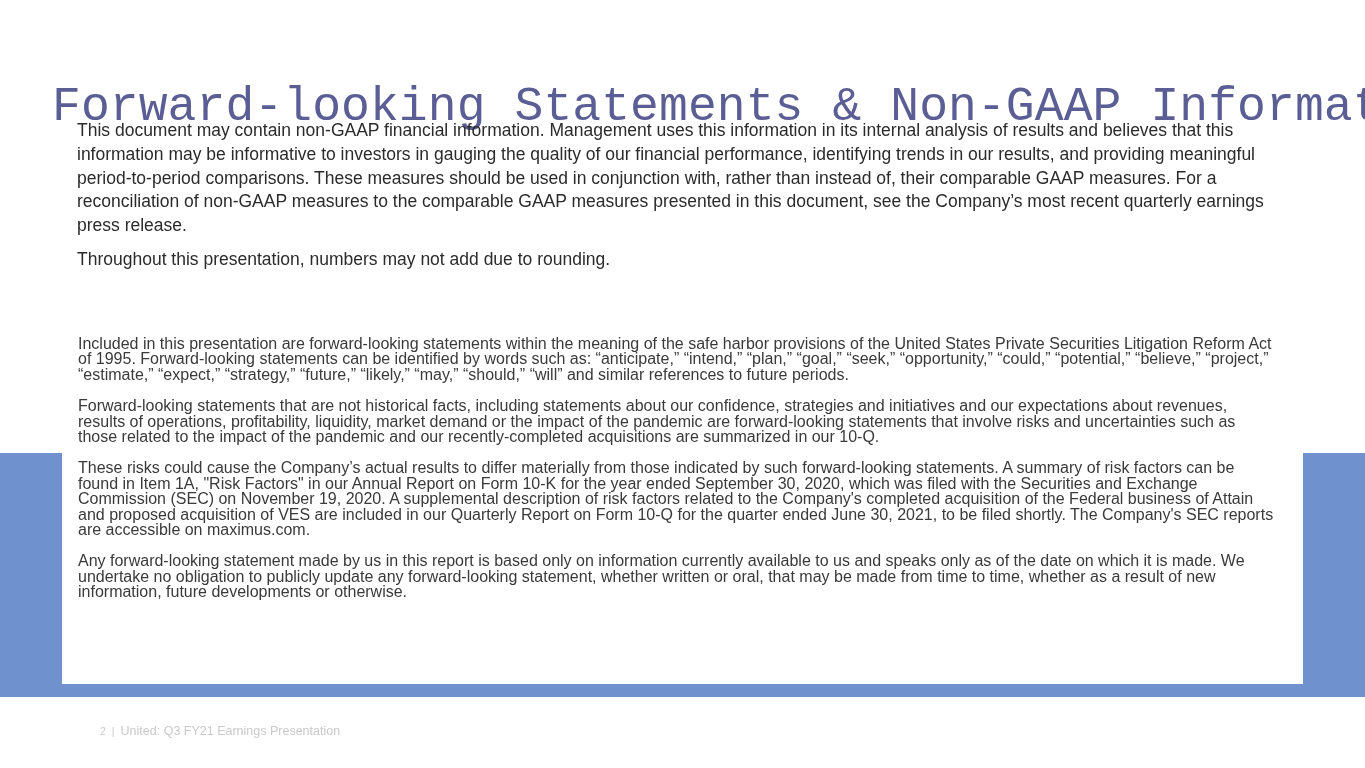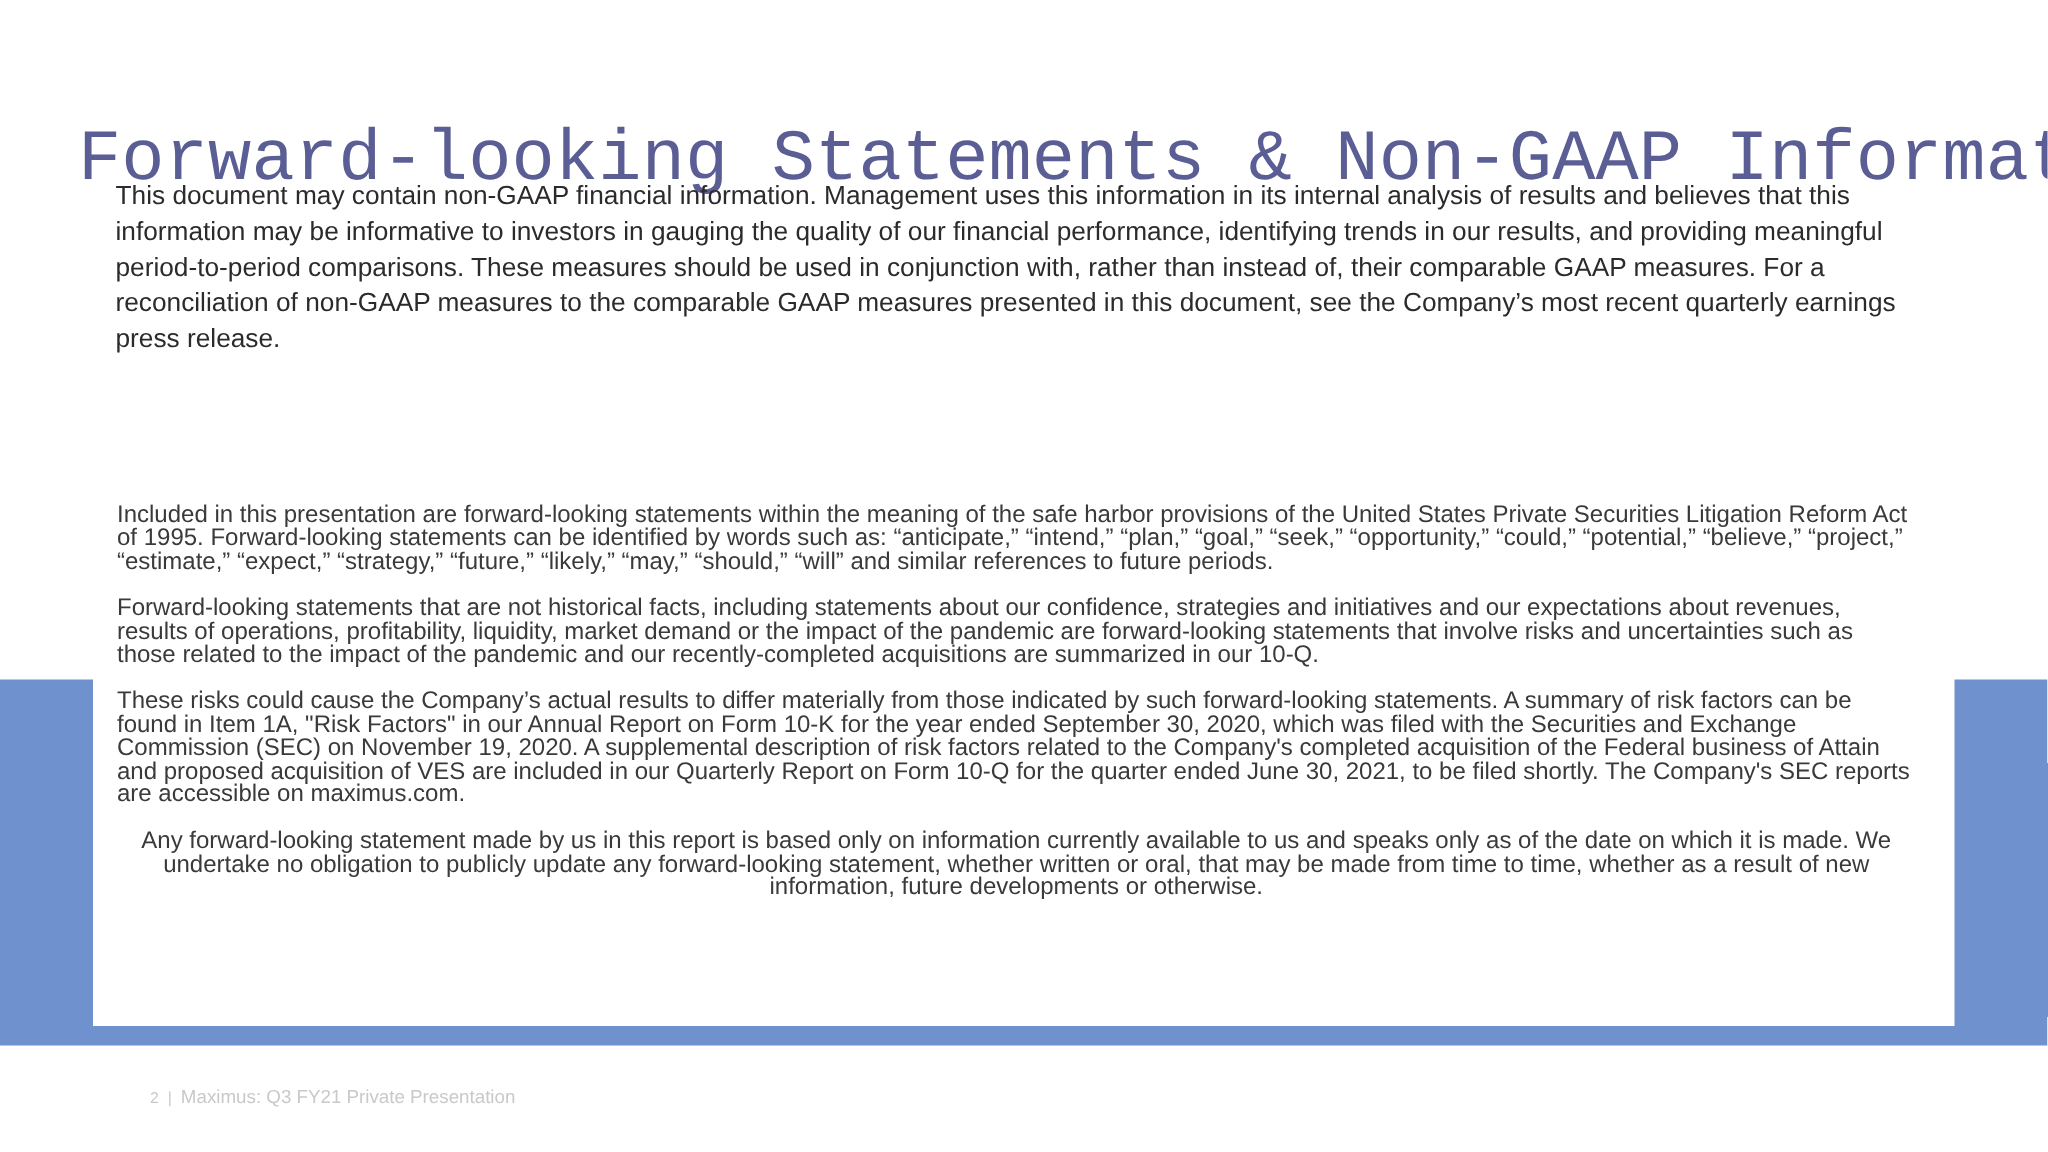--- a/index.html
+++ b/index.html
@@ -84,21 +84,20 @@
 
   .fine-para {
     color: #3a3a3a;
     font-size: 16px;
     line-height: 15.4px;
     margin: 0 0 16px 0;
     text-align: left;
   }
   .fine-para:last-child {
     margin-bottom: 0;
-    text-align: center;
   }
 
   
   .footer {
     position: absolute;
     left: 100px;
     top: 724px;
     z-index: 4;
     display: flex;
     align-items: baseline;
@@ -122,26 +121,27 @@
 <body>
 
 <div class="blue-band"></div>
 
 <div class="content-card"></div>
 
 <h1 class="slide-title">Forward-looking Statements &amp; Non-GAAP Information</h1>
 
 <div class="body-region">
   <p class="lead-para">This document may contain non-GAAP financial information. Management uses this information in its internal analysis of results and believes that this information may be informative to investors in gauging the quality of our financial performance, identifying trends in our results, and providing meaningful period-to-period comparisons. These measures should be used in conjunction with, rather than instead of, their comparable GAAP measures. For a reconciliation of non-GAAP measures to the comparable GAAP measures presented in this document, see the Company’s most recent quarterly earnings press release.</p>
+  <p class="lead-para">Throughout this presentation, numbers may not add due to rounding.</p>
 </div>
 
 <div class="fineprint-region">
   <p class="fine-para">Included in this presentation are forward-looking statements within the meaning of the safe harbor provisions of the United States Private Securities Litigation Reform Act of 1995. Forward-looking statements can be identified by words such as: “anticipate,” “intend,” “plan,” “goal,” “seek,” “opportunity,” “could,” “potential,” “believe,” “project,” “estimate,” “expect,” “strategy,” “future,” “likely,” “may,” “should,” “will” and similar references to future periods.</p>
   <p class="fine-para">Forward-looking statements that are not historical facts, including statements about our confidence, strategies and initiatives and our expectations about revenues, results of operations, profitability, liquidity, market demand or the impact of the pandemic are forward-looking statements that involve risks and uncertainties such as those related to the impact of the pandemic and our recently-completed acquisitions are summarized in our 10-Q.</p>
   <p class="fine-para">These risks could cause the Company’s actual results to differ materially from those indicated by such forward-looking statements. A summary of risk factors can be found in Item 1A, "Risk Factors" in our Annual Report on Form 10-K for the year ended September 30, 2020, which was filed with the Securities and Exchange Commission (SEC) on November 19, 2020. A supplemental description of risk factors related to the Company's completed acquisition of the Federal business of Attain and proposed acquisition of VES are included in our Quarterly Report on Form 10-Q for the quarter ended June 30, 2021, to be filed shortly. The Company's SEC reports are accessible on maximus.com.</p>
   <p class="fine-para">Any forward-looking statement made by us in this report is based only on information currently available to us and speaks only as of the date on which it is made. We undertake no obligation to publicly update any forward-looking statement, whether written or oral, that may be made from time to time, whether as a result of new information, future developments or otherwise.</p>
 </div>
 
 <div class="footer">
   <span class="footer-page">2</span>
   <span class="footer-sep">|</span>
-  <span class="footer-label">Maximus: Q3 FY21 Private Presentation</span>
+  <span class="footer-label">United: Q3 FY21 Earnings Presentation</span>
 </div>
 
 </body></html>

